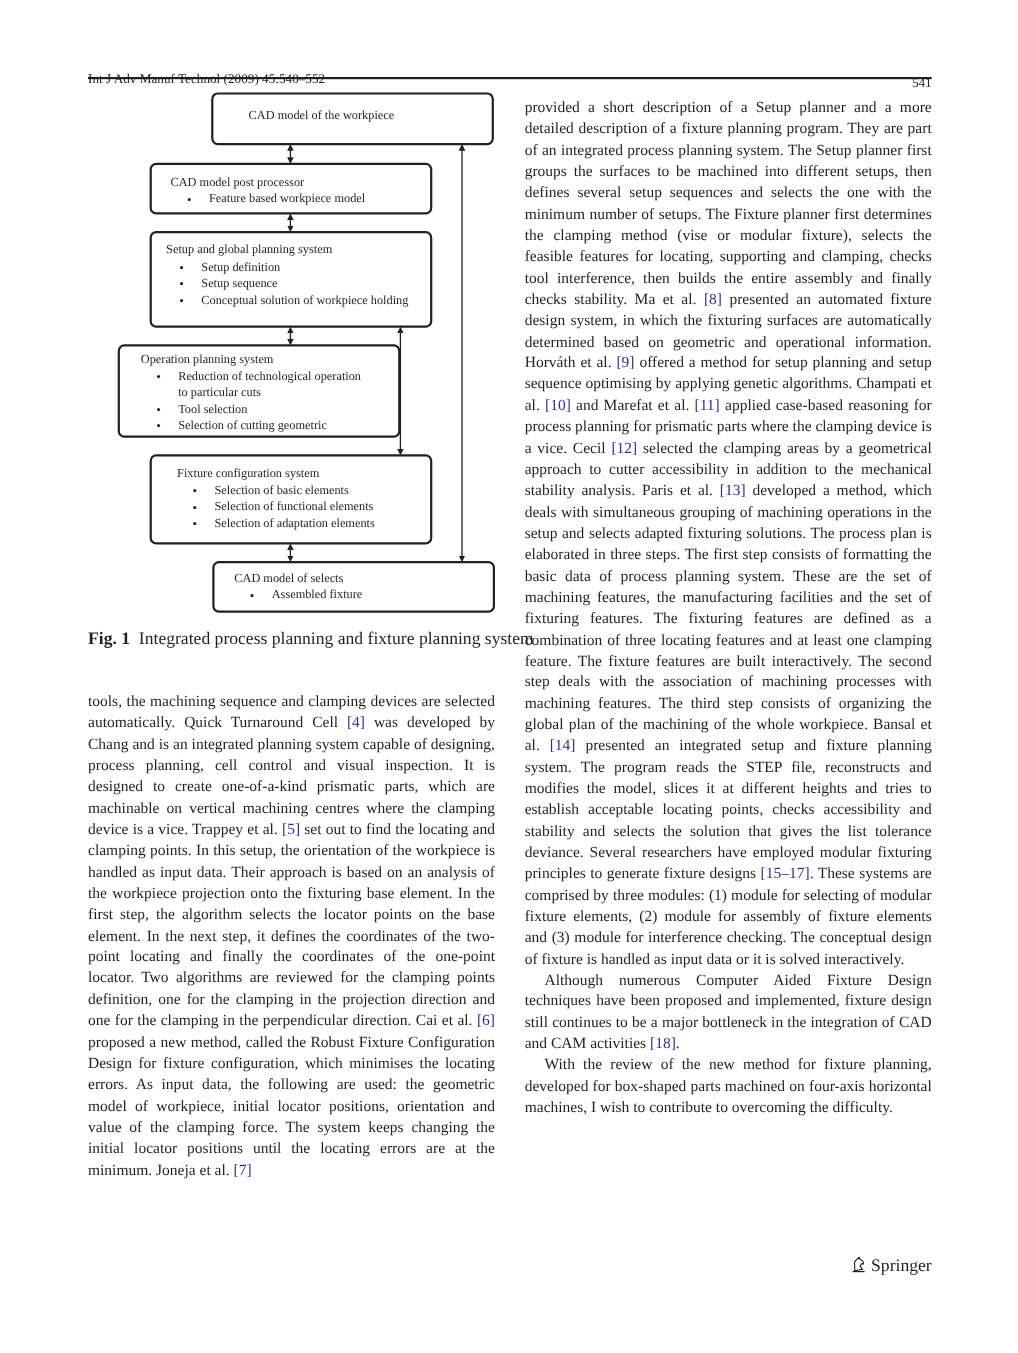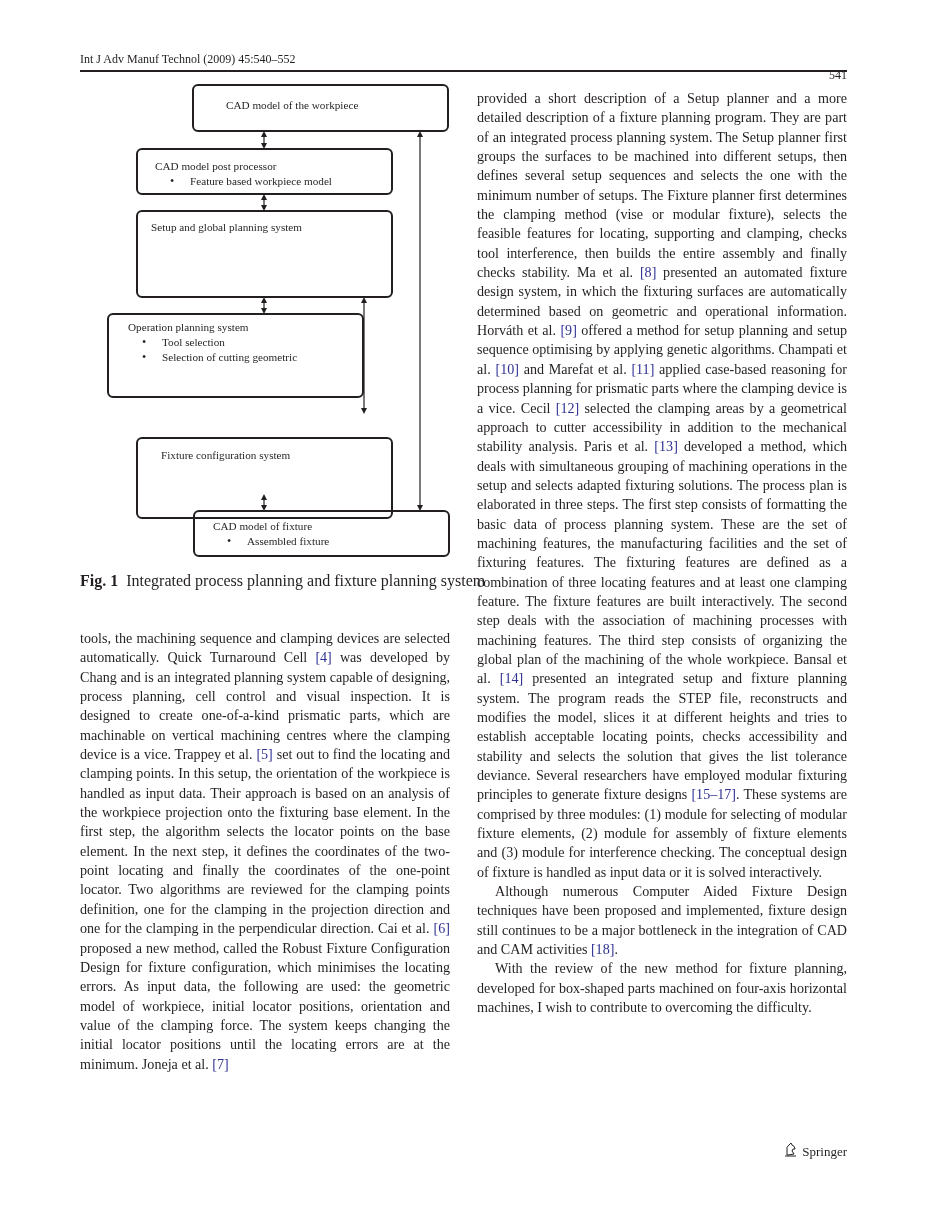--- a/index.html
+++ b/index.html
@@ -1,41 +1,41 @@
 <!DOCTYPE html>
 <html><head>
 <meta charset="utf-8">
 <style>
   html, body { margin: 0; padding: 0; background: #ffffff; }
   body { width: 925px; height: 1230px; position: relative; overflow: hidden;
          font-family: "Liberation Serif", serif; color: #231f20; }
   .header { position: absolute; left: 80px; top: 50px; width: 767px; height: 20px;
             font-size: 12px; border-bottom: 2px solid #231f20; }
-  .header .left { position: absolute; left: 0; top: 2px; }
+  .header .left { position: absolute; left: 0; top: 14px; }
   .header .right { position: absolute; right: 0; top: 18px; }
   .col { position: absolute; font-size: 14.1px; line-height: 19.35px;
          text-align: justify; }
   .col p { margin: 0; }
   .col p.indent { text-indent: 18px; }
   .ref { color: #2e3192; }
   #col-left { left: 80px; top: 629px; width: 370px; }
   #col-right { left: 477px; top: 89px; width: 370px; }
   .caption { position: absolute; left: 80px; top: 572px; font-size: 16px; }
   .caption b { font-weight: bold; }
   
   .diagram { position: absolute; left: 0; top: 0; width: 925px; height: 600px; }
   .box { position: absolute; border: 2px solid #231f20; border-radius: 6px;
          box-sizing: border-box; font-size: 11.2px; line-height: 15px; color: #231f20; }
   .box .title { position: absolute; white-space: nowrap; }
   .box ul { position: absolute; margin: 0; padding: 0; list-style: none; }
   .box li { position: relative; padding-left: 20px; white-space: nowrap; }
   .box li::before { content: "\2022"; position: absolute; left: 0; top: 0; font-size: 12px; }
   svg.arrows { position: absolute; left: 0; top: 0; }
-  .springer { position: absolute; right: 78px; top: 1142px; font-size: 13px;
-              display: flex; align-items: center; gap: 4px; }
+  .springer { position: absolute; right: 78px; top: 1142px; font-size: 16px;
+              display: flex; align-items: flex-start; gap: 4px; }
 </style>
 </head>
 <body>
 
 <div class="header">
   <span class="left">Int J Adv Manuf Technol (2009) 45:540–552</span>
   <span class="right">541</span>
 </div>
 
 <div class="diagram">
@@ -46,36 +46,50 @@
 
   <div class="box" style="left:136px; top:148px; width:257px; height:47px;">
     <span class="title" style="left:17px; top:9px;">CAD model post processor</span>
     <ul style="left:32px; top:24px;">
       <li>Feature based workpiece model</li>
     </ul>
   </div>
 
   <div class="box" style="left:136px; top:210px; width:257px; height:88px;">
     <span class="title" style="left:13px; top:8px;">Setup and global planning system</span>
+    <ul style="left:25px; top:24px;">
+      <li>Setup definition</li>
+      <li>Setup sequence</li>
+      <li>Conceptual solution of workpiece holding</li>
+    </ul>
   </div>
 
   <div class="box" style="left:80px; top:313px; width:257px; height:85px;margin-left:27px;">
     <span class="title" style="left:19px; top:5px;">Operation planning system</span>
     <ul style="left:33px; top:20px;">
+      <li>
+        <span>Reduction of technological operation</span><br>
+        <span>to particular cuts</span>
+      </li>
       <li>Tool selection</li>
       <li>Selection of cutting geometric</li>
     </ul>
   </div>
 
-  <div class="box" style="left:136px; top:413px; width:257px; height:82px;margin-top:24px;">
+  <div class="box" style="left:136px; top:413px; width:257px; height:82px;">
     <span class="title" style="left:23px; top:9px;">Fixture configuration system</span>
+    <ul style="left:37px; top:24px;">
+      <li>Selection of basic elements</li>
+      <li>Selection of functional elements</li>
+      <li>Selection of adaptation elements</li>
+    </ul>
   </div>
 
   <div class="box" style="left:193px; top:510px; width:257px; height:47px;">
-    <span class="title" style="left:18px; top:7px;">CAD model of fixture</span>
+    <span class="title" style="left:18px; top:7px;">CAD model of selects</span>
     <ul style="left:32px; top:22px;">
       <li>Assembled fixture</li>
     </ul>
   </div>
 
   <svg class="arrows" width="925" height="600">
     <defs>
       <marker id="ah" markerWidth="6" markerHeight="6" refX="3" refY="3" orient="auto-start-reverse" markerUnits="userSpaceOnUse">
         <path d="M0,0 L6,3 L0,6 z" fill="#231f20"></path>
       </marker>

